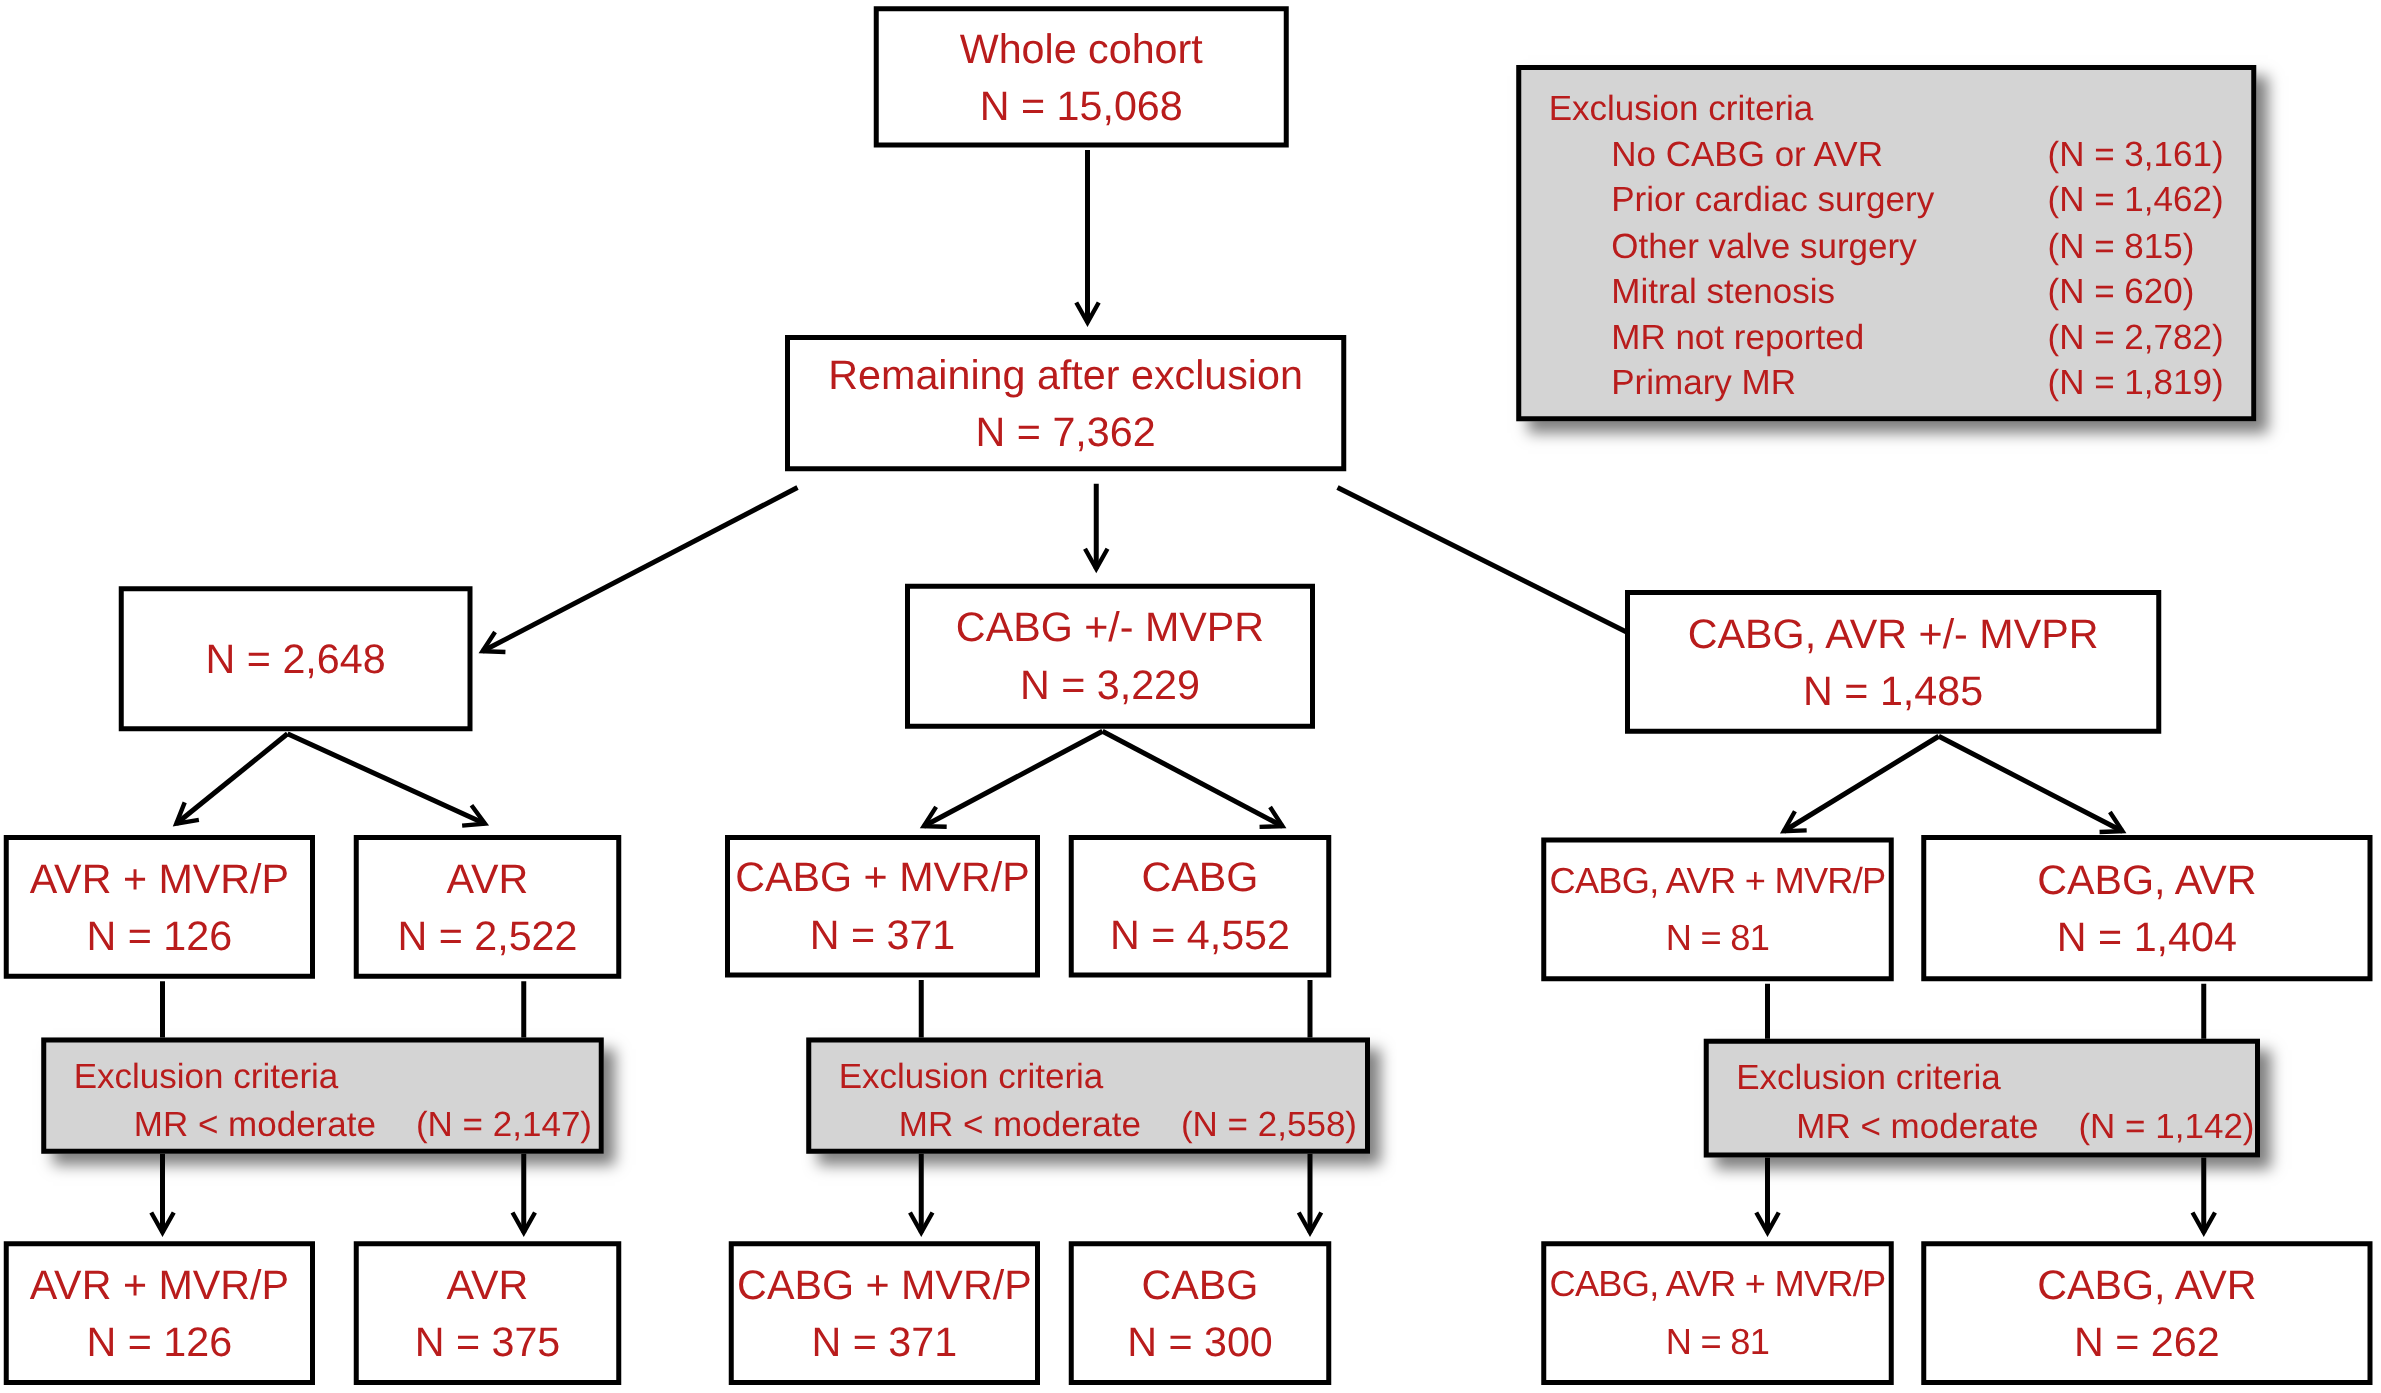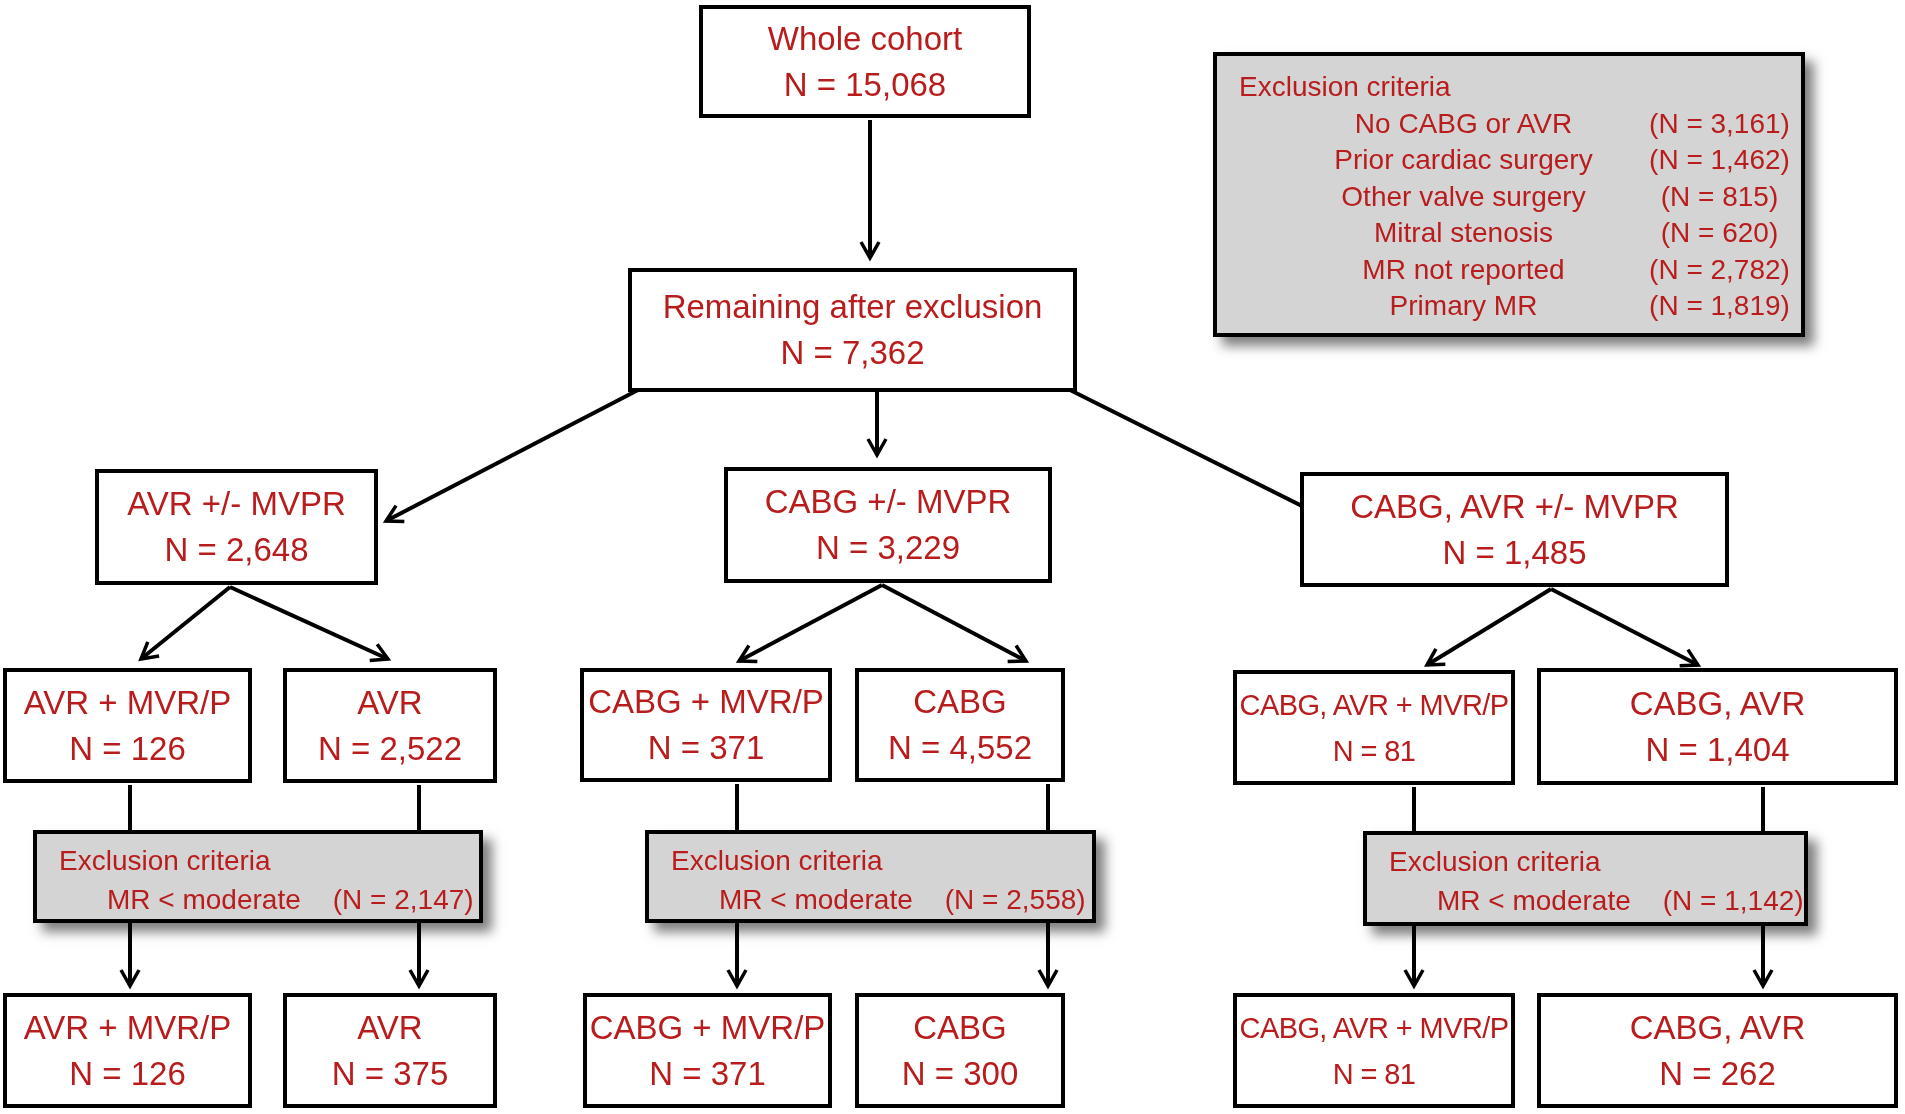--- a/index.html
+++ b/index.html
@@ -46,21 +46,21 @@
     position: absolute;
     z-index: 2;
     border: 4px solid var(--border, #000);
     background: var(--gray-fill, #d4d4d4);
     font-size: 28px;
     line-height: 36.5px;
     padding: 13px 0 0 22px;
     box-shadow: 9px 9px 11px rgba(0, 0, 0, 0.5);
     white-space: nowrap;
   }
-  .panel-row { display: grid; grid-template-columns: 349px auto; padding-left: 50px; text-align: center; }
+  .panel-row { display: grid; grid-template-columns: 349px auto; padding-left: 50px; }
 </style>
 </head>
 <body>
 
 <div class="canvas">
 
   <svg class="arrows" width="1905" height="1114" viewBox="0 0 1905 1114">
     <defs>
       <marker id="vhead" markerWidth="26" markerHeight="26" refX="20" refY="13" orient="auto" markerUnits="userSpaceOnUse">
         <path d="M4,4 L20,13 L4,22" fill="none" stroke="#000" stroke-width="3.5"></path>
@@ -112,27 +112,26 @@
     <div class="panel-row">
       <span>MR not reported</span>
       <span>(N = 2,782)</span>
     </div>
     <div class="panel-row">
       <span>Primary MR</span>
       <span>(N = 1,819)</span>
     </div>
   </div>
 
-  <div class="node" style="left:628px; top:268px; width:449px; height:124px">
+  <div class="node" style="left:628px; top:268px; width:449px; height:109px">
     <span>Remaining after exclusion</span>
     <span>N = 7,362</span>
   </div>
 
   <div class="node" style="left:95px; top:469px; width:283px; height:116px">
-    <span>AVR +/- MVPR</span>
     <span>N = 2,648</span>
   </div>
   <div class="node" style="left:724px; top:467px; width:328px; height:116px">
     <span>CABG +/- MVPR</span>
     <span>N = 3,229</span>
   </div>
   <div class="node" style="left:1300px; top:472px; width:429px; height:115px">
     <span>CABG, AVR +/- MVPR</span>
     <span>N = 1,485</span>
   </div>

